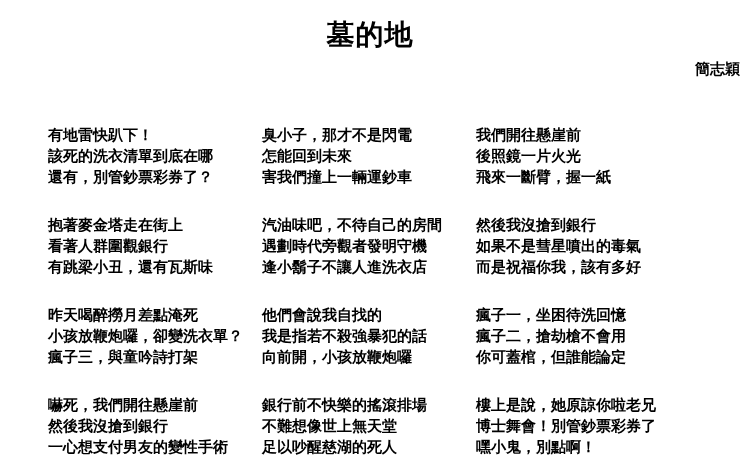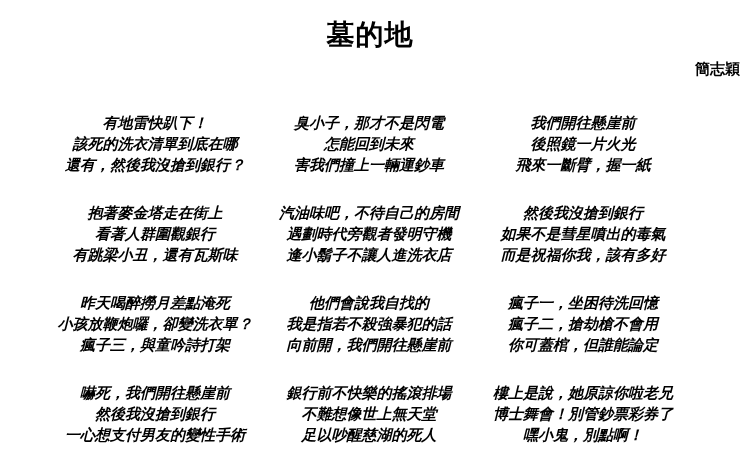--- a/index.html
+++ b/index.html
@@ -41,43 +41,41 @@
     display: flex;
     flex-direction: row;
     padding: 0 50px 0 48px;
     margin-top: 34px;
   }
   .poem-column {
     flex: 1 1 0;
     min-width: 0;
   }
   .stanza {
-    text-align: center;
-    margin: 0 0 27px 0;
-    font-style: italic;
+    margin: 12px 0 27px 0;
   }
   .poem-line {
     font-size: 15px;
     line-height: 21px;
     white-space: nowrap;
     font-weight: 700;
   }
 </style>
 </head>
 <body>
 
 <div class="page">
   <h1 class="title">墓的地</h1>
   <div class="author">簡志穎</div>
   <div class="columns">
       <div class="poem-column">
         <div class="stanza">
           <div class="poem-line">有地雷快趴下！</div>
           <div class="poem-line">該死的洗衣清單到底在哪</div>
-          <div class="poem-line">還有，然後我沒搶到銀行？</div>
+          <div class="poem-line">還有，別管鈔票彩券了？</div>
         </div>
         <div class="stanza">
           <div class="poem-line">抱著麥金塔走在街上</div>
           <div class="poem-line">看著人群圍觀銀行</div>
           <div class="poem-line">有跳梁小丑，還有瓦斯味</div>
         </div>
         <div class="stanza">
           <div class="poem-line">昨天喝醉撈月差點淹死</div>
           <div class="poem-line">小孩放鞭炮囉，卻變洗衣單？</div>
           <div class="poem-line">瘋子三，與童吟詩打架</div>
@@ -95,21 +93,21 @@
           <div class="poem-line">害我們撞上一輛運鈔車</div>
         </div>
         <div class="stanza">
           <div class="poem-line">汽油味吧，不待自己的房間</div>
           <div class="poem-line">遇劃時代旁觀者發明守機</div>
           <div class="poem-line">逢小鬍子不讓人進洗衣店</div>
         </div>
         <div class="stanza">
           <div class="poem-line">他們會說我自找的</div>
           <div class="poem-line">我是指若不殺強暴犯的話</div>
-          <div class="poem-line">向前開，我們開往懸崖前</div>
+          <div class="poem-line">向前開，小孩放鞭炮囉</div>
         </div>
         <div class="stanza">
           <div class="poem-line">銀行前不快樂的搖滾排場</div>
           <div class="poem-line">不難想像世上無天堂</div>
           <div class="poem-line">足以吵醒慈湖的死人</div>
         </div>
       </div>
       <div class="poem-column">
         <div class="stanza">
           <div class="poem-line">我們開往懸崖前</div>

